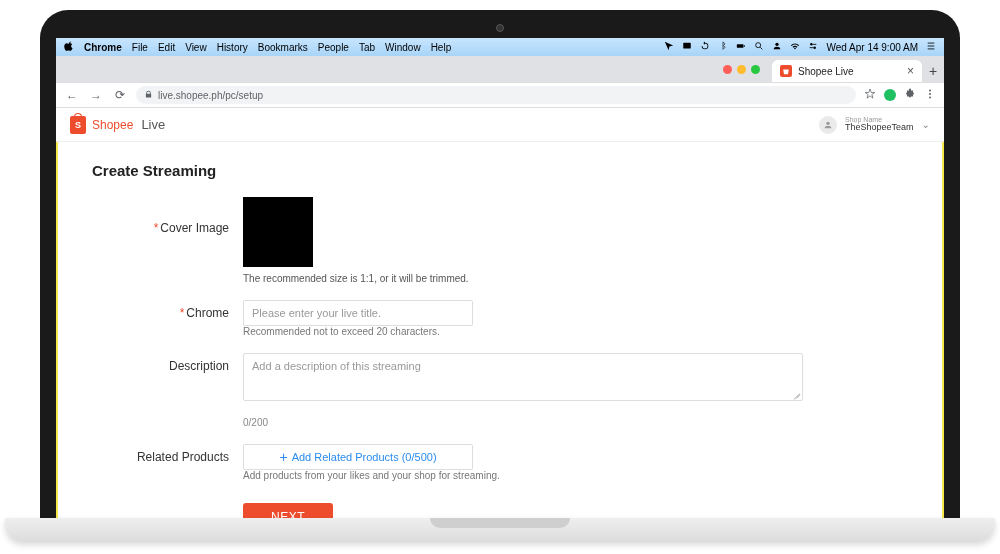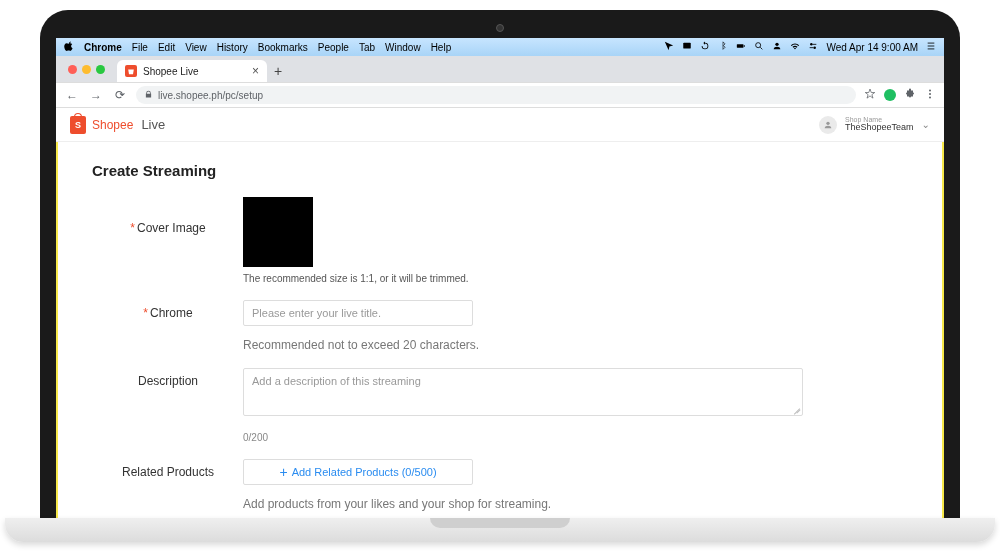--- a/index.html
+++ b/index.html
@@ -13,21 +13,21 @@
     
     .mac-menubar { height: 18px; background: linear-gradient(#c7e5ff,#a8d4f7); display: flex; align-items: center; font-size: 10px; color: #000; padding: 0 8px; justify-content: space-between; }
     .mac-menubar .left { display: flex; align-items: flex-end; gap: 10px; }
     .mac-menubar .right { display: flex; align-items: center; gap: 8px; }
     .mac-menubar .bold { font-weight: 600; }
     .apple-logo svg { width: 10px; height: 10px; fill: #000; }
     .mb-icon svg { width: 10px; height: 10px; fill: #000; }
 
     
     .chrome-top { background: #dfe1e5; }
-    .tab-strip { display: flex; align-items: flex-end; height: 26px; padding-left: 6px; }
+    .tab-strip { display: flex; align-items: flex-end; height: 26px; padding-left: 6px; justify-content: flex-end; }
     .traffic-lights { display: flex; gap: 5px; align-items: center; padding: 0 6px; height: 100%; }
     .tl { width: 9px; height: 9px; border-radius: 50%; }
     .tl.red { background: #ff5f57; }
     .tl.yellow { background: #febc2e; }
     .tl.green { background: #28c840; }
     .tab { background: #fff; border-radius: 6px 6px 0 0; height: 22px; display: flex; align-items: center; padding: 0 8px; font-size: 10px; color: #222; gap: 6px; margin-left: 6px; min-width: 150px; }
     .tab .favicon { width: 12px; height: 12px; background: #ee4d2d; border-radius: 2px; position: relative; }
     .tab .favicon:after { content: ""; position: absolute; inset: 2px; background: #fff; clip-path: polygon(15% 30%, 85% 30%, 75% 90%, 25% 90%); }
     .tab .close { font-size: 12px; color: #555; }
     .newtab { width: 22px; height: 22px; display: flex; align-items: center; justify-content: center; color: #444; font-size: 14px; }
@@ -52,29 +52,29 @@
     .avatar { width: 18px; height: 18px; border-radius: 50%; background: #eaeaea; display: flex; align-items: center; justify-content: center; }
     .avatar svg { width: 10px; height: 10px; fill: #999; }
     .chev { font-size: 10px; color: #888; }
 
     
     .content-frame { border: 2px solid #f7e94a; border-top: none; border-bottom: none; height: 376px; background: #fff; overflow: hidden; }
     .content { padding: 20px 40px; }
     .page-title { font-size: 15px; font-weight: 700; color: #222; margin-bottom: 18px; margin-left: -6px; }
 
     .form-row { display: flex; margin-bottom: 16px; }
-    .label-col { width: 145px; text-align: center; padding-right: 5px; font-size: 12px; color: #333; padding-top: 2px; }
+    .label-col { width: 145px; text-align: right; padding-right: 14px; font-size: 12px; color: #333; padding-top: 2px; }
     .req { color: #ee4d2d; margin-right: 2px; }
     .field-col { flex: 1; max-width: 560px; }
 
     .cover-box { width: 70px; height: 70px; background: #000; margin-bottom: 6px; }
     .hint { font-size: 10px; color: #555; }
 
     .txt-input { width: 230px; height: 26px; border: 1px solid #ddd; border-radius: 2px; padding: 0 8px; font-size: 11px; color: #999; display: flex; align-items: center; background: #fff; }
-    .field-col .hint2 { font-size: 12px; color: #777; margin-top: 12px; }
+    .field-col .hint2 { font-size: 10px; color: #777; margin-top: 0; }
 
     .textarea { width: 100%; max-width: 560px; height: 48px; border: 1px solid #ddd; border-radius: 2px; padding: 6px 8px; font-size: 11px; color: #999; background: #fff; position: relative; resize: none; }
     .ta-wrap { position: relative; width: 100%; max-width: 560px; }
     .ta-handle { position: absolute; right: 2px; bottom: 2px; width: 8px; height: 8px; }
     .ta-handle:before, .ta-handle:after { content: ""; position: absolute; background: #bbb; height: 1px; }
     .ta-handle:before { width: 8px; bottom: 2px; right: 0; transform: rotate(-45deg); }
     .ta-handle:after { width: 5px; bottom: 2px; right: 0; transform: rotate(-45deg); }
     .counter { font-size: 10px; color: #888; text-align: left; width: 100%; max-width: 560px; margin-top: 16px; }
 
     .add-box { width: 230px; height: 26px; border: 1px solid #ddd; border-radius: 2px; display: flex; align-items: center; justify-content: center; font-size: 11px; color: #2a8cf0; gap: 4px; background: #fff; }

